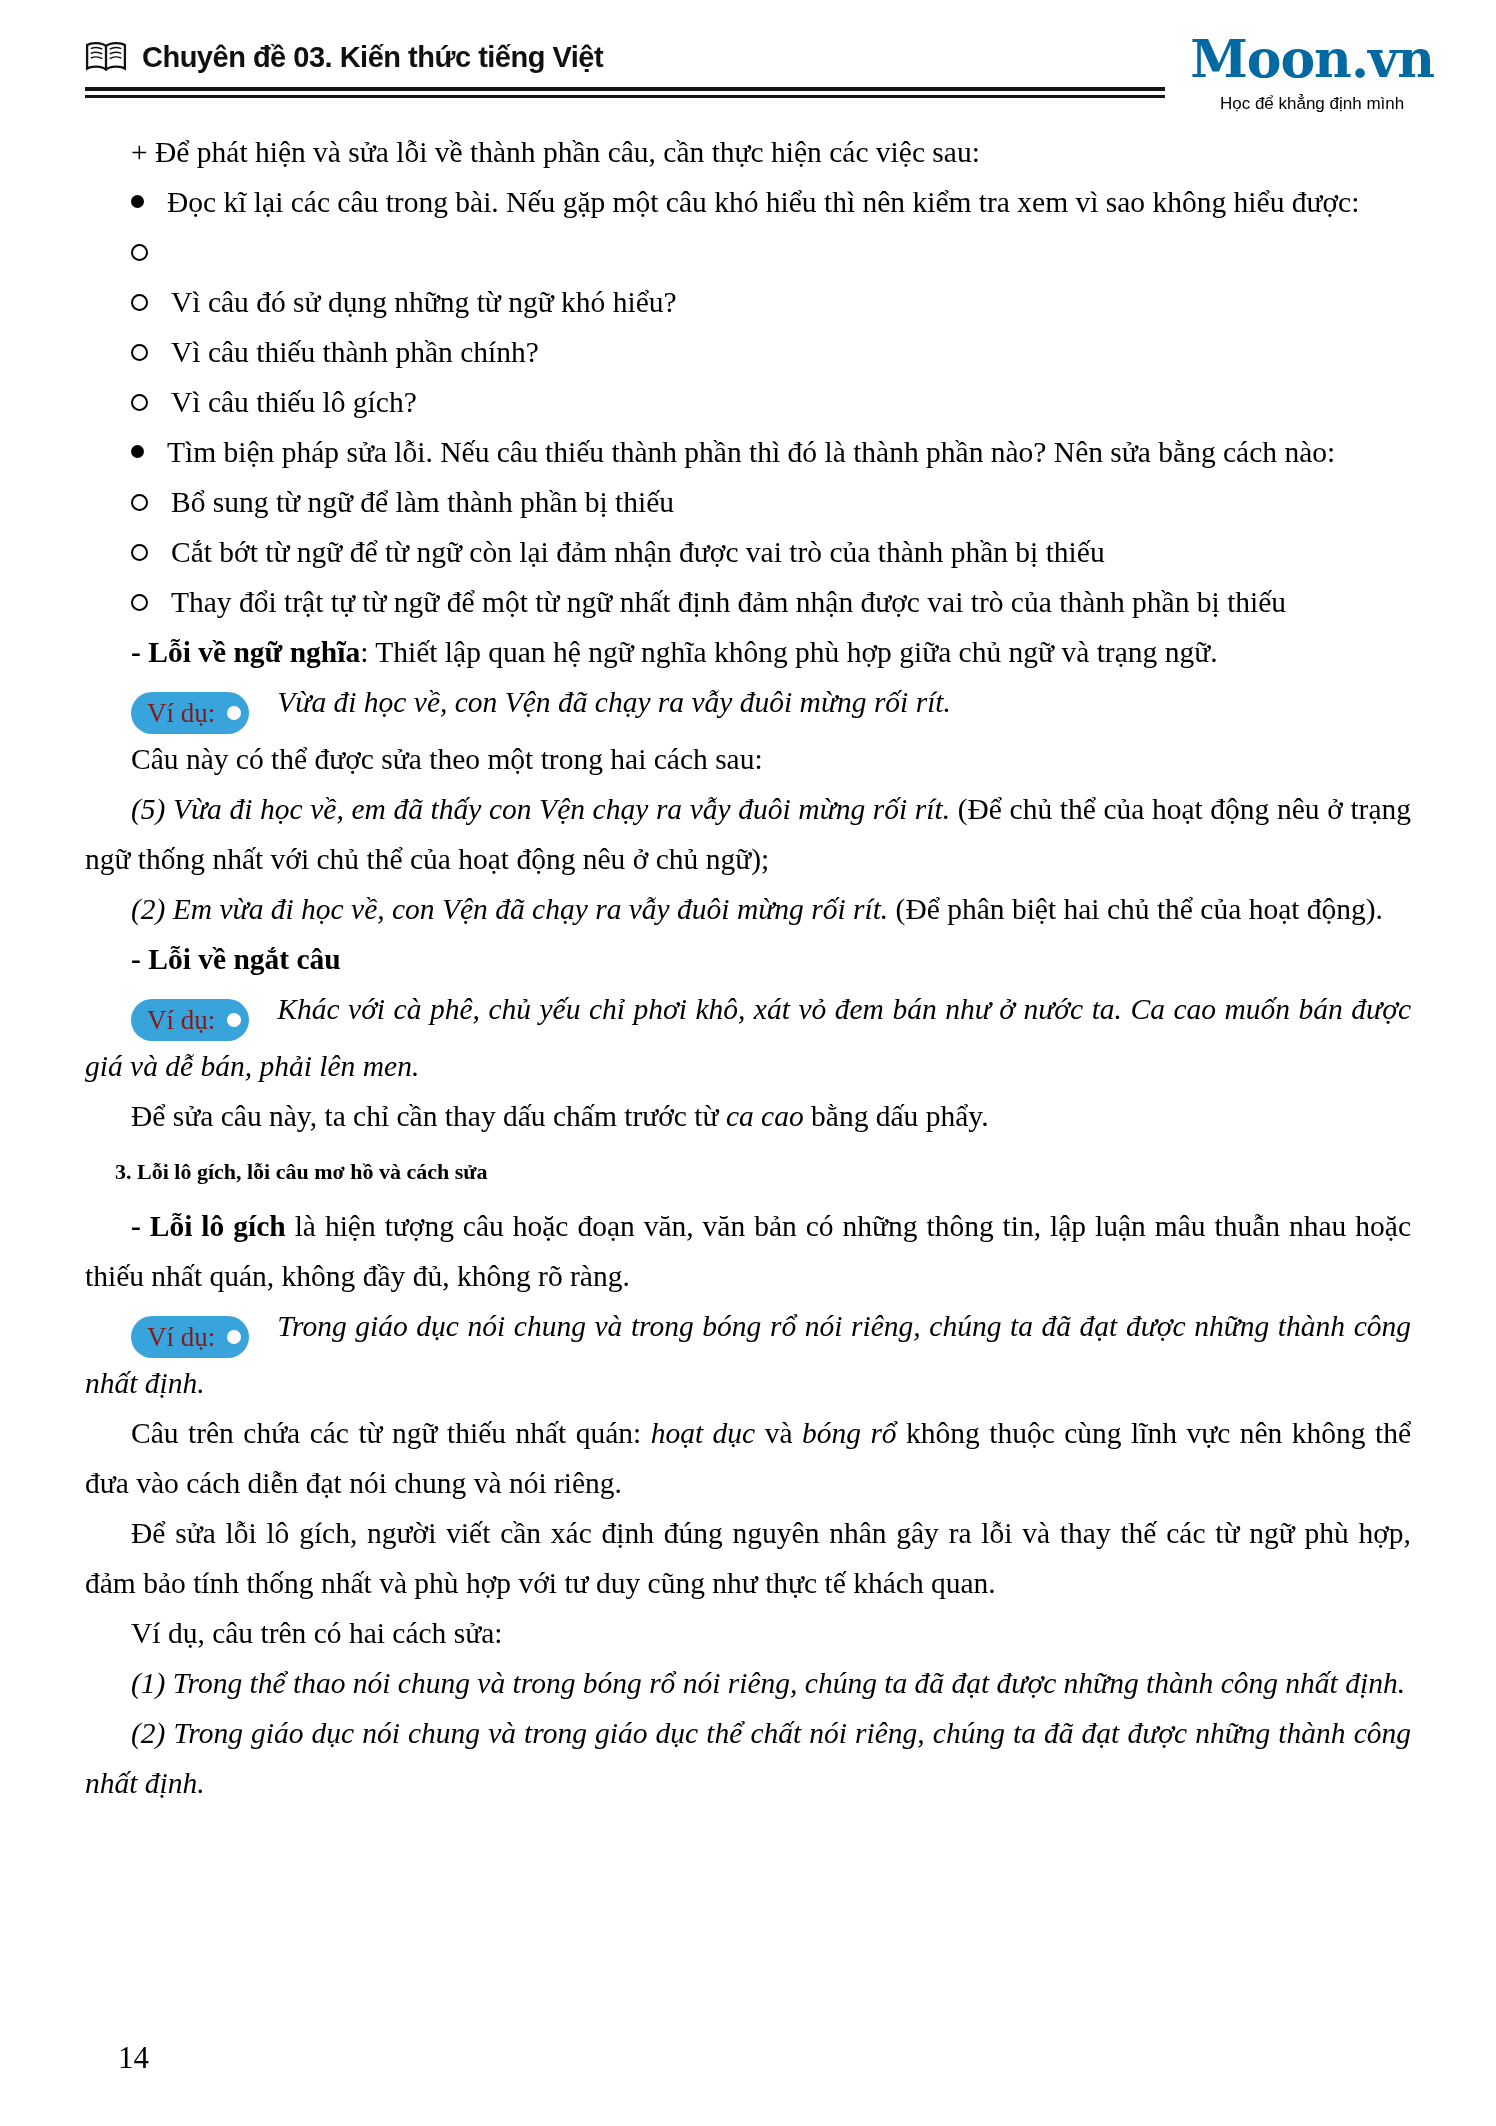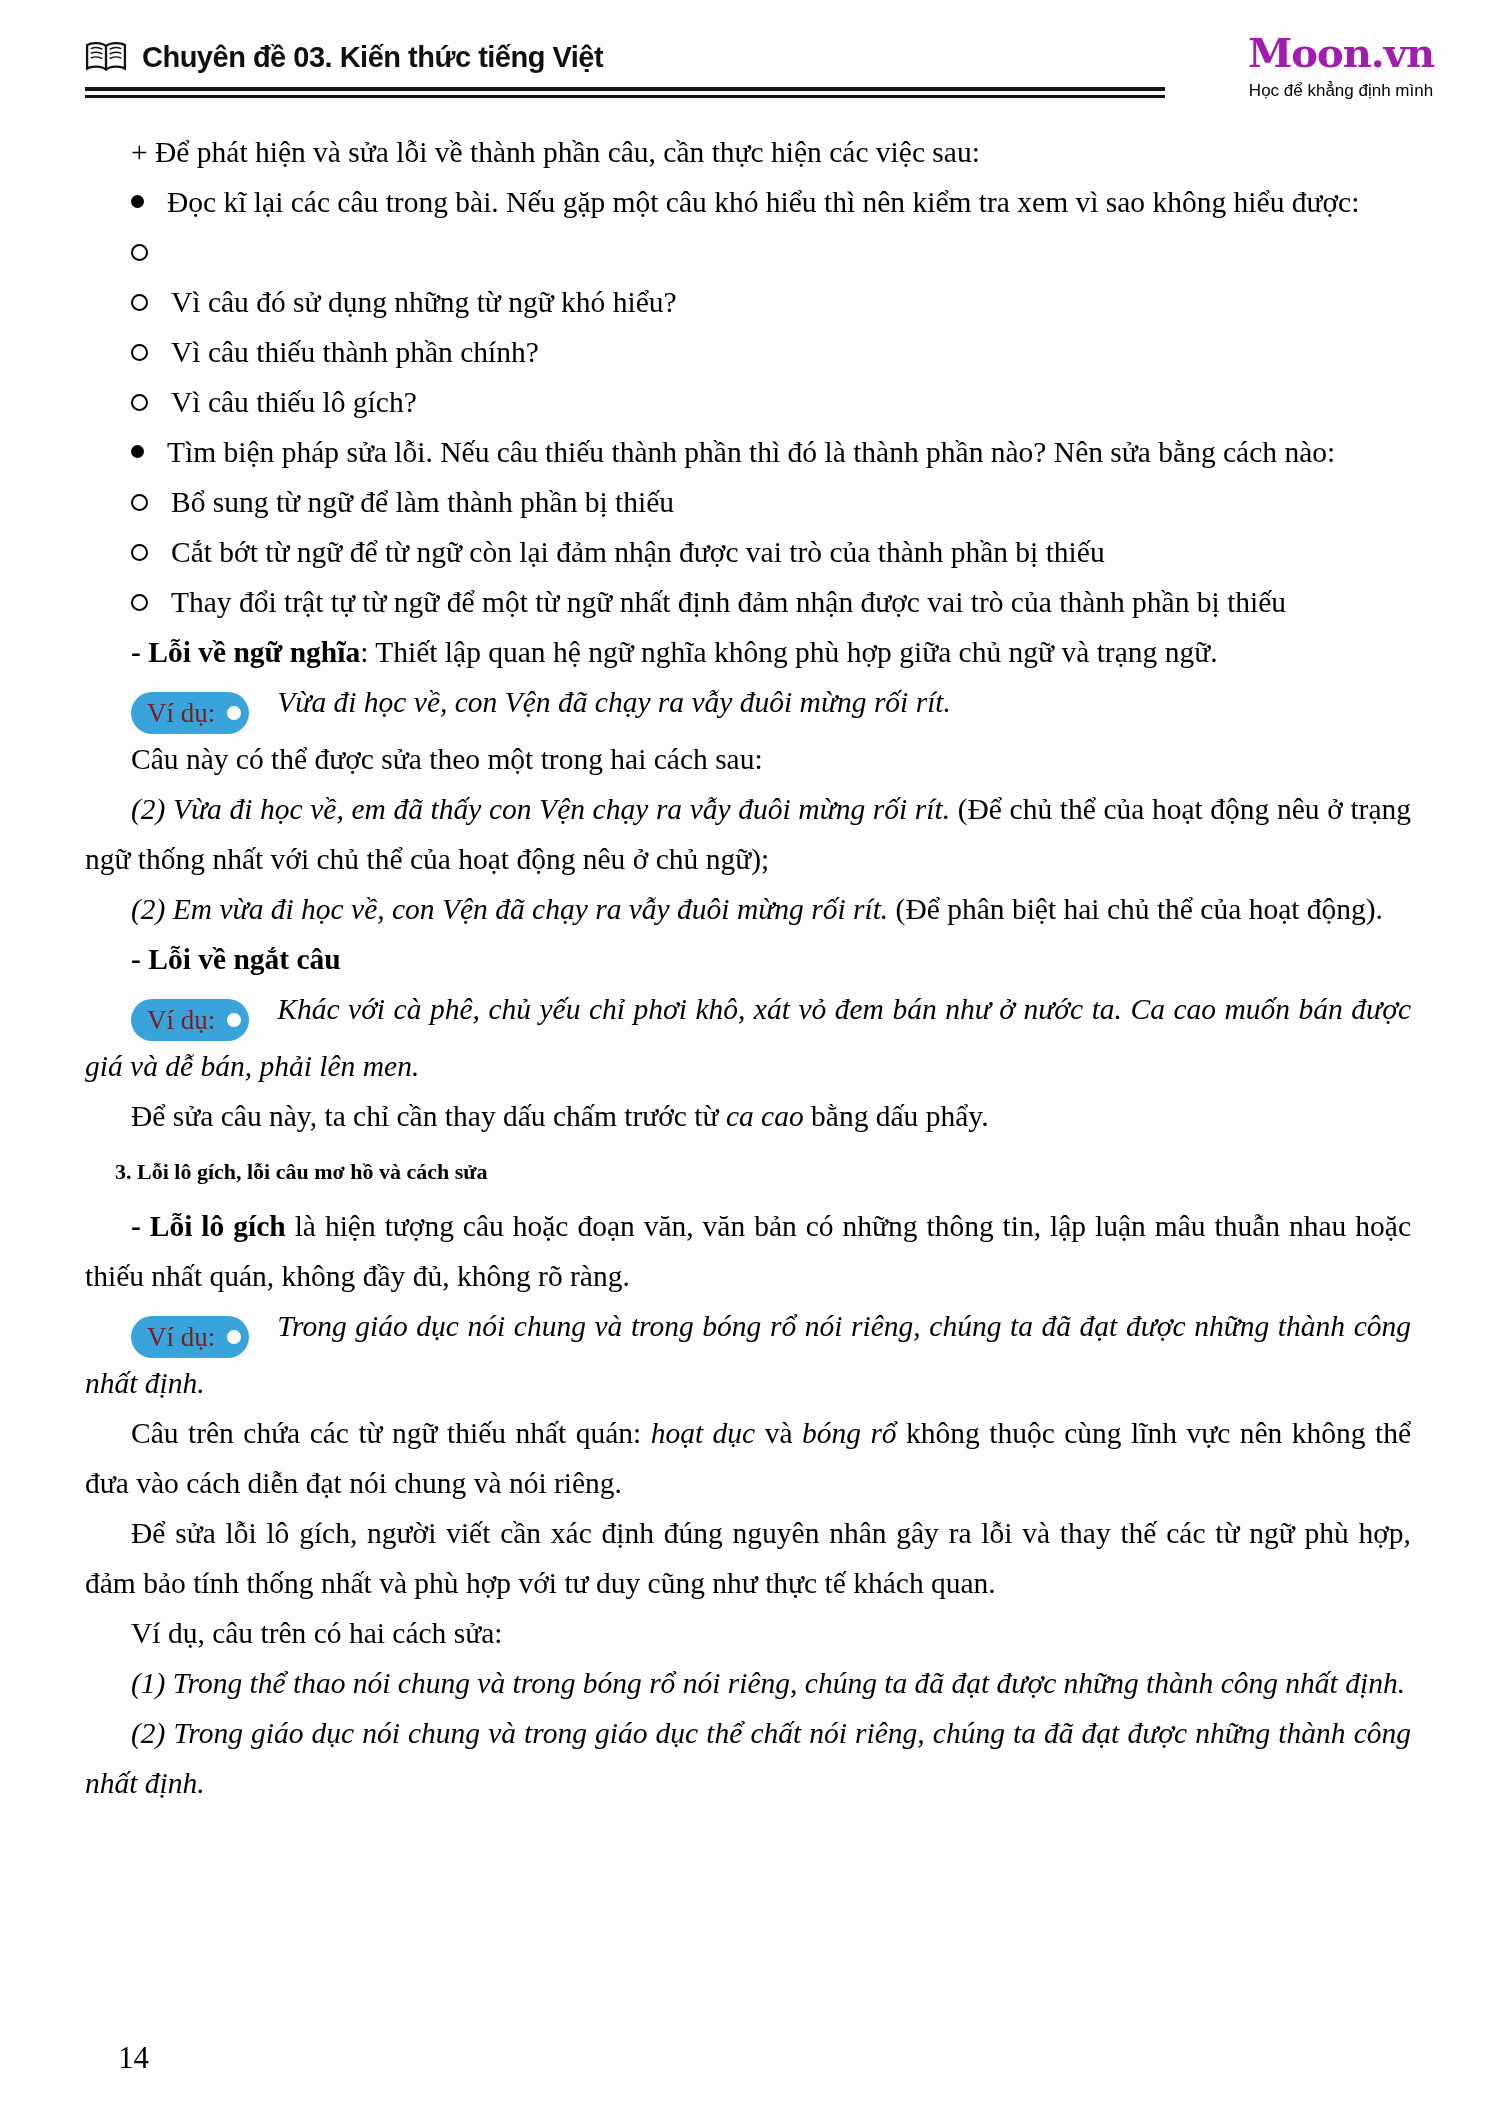--- a/index.html
+++ b/index.html
@@ -18,22 +18,22 @@
   .header-left { display:flex; align-items:center; gap:15px; }
   .book-icon { flex:0 0 auto; display:block; }
   .chapter-title {
     font-family:"Liberation Sans", sans-serif;
     font-weight:bold; font-size:29px; letter-spacing:-0.5px;
     color:#101010; white-space:nowrap;
   }
   .logo-block { position:absolute; right:0; top:-8px; text-align:center; }
   .logo-text {
     font-family:"DejaVu Serif", serif;
-    font-weight:900; font-size:40px; line-height:1.05;
-    letter-spacing:-1px; color:#a21caf;
+    font-weight:900; font-size:52px; line-height:1.05;
+    letter-spacing:-1px; color:#0369a1;
   }
   .logo-tagline {
     font-family:"Liberation Sans", sans-serif;
     font-size:17px; color:#000000; margin-top:7px; white-space:nowrap;
   }
   .rule {
     margin-top:13px; width:1080px; height:4px;
     border-top:4px solid #161616; border-bottom:3px solid #161616;
   }
 
@@ -122,21 +122,21 @@
     <p class="p"><span class="circ"></span><span>Cắt bớt từ ngữ để từ ngữ còn lại đảm nhận được vai trò của thành phần bị thiếu</span></p>
 
     <p class="p"><span class="circ"></span><span>Thay đổi trật tự từ ngữ để một từ ngữ nhất định đảm nhận được vai trò của thành phần bị thiếu</span></p>
 
     <p class="p"><span class="b">- Lỗi về ngữ nghĩa</span><span>: Thiết lập quan hệ ngữ nghĩa không phù hợp giữa chủ ngữ và trạng ngữ.</span></p>
 
     <p class="p"><span class="vd"><span>Ví dụ:</span><span class="vd-dot"></span></span><span class="i">Vừa đi học về, con Vện đã chạy ra vẫy đuôi mừng rối rít.</span></p>
 
     <p class="p"><span>Câu này có thể được sửa theo một trong hai cách sau:</span></p>
 
-    <p class="p"><span class="i">(2) Vừa đi học về, em đã thấy con Vện chạy ra vẫy đuôi mừng rối rít.</span><span> (Để chủ thể của hoạt động nêu ở trạng ngữ thống nhất với chủ thể của hoạt động nêu ở chủ ngữ);</span></p>
+    <p class="p"><span class="i">(5) Vừa đi học về, em đã thấy con Vện chạy ra vẫy đuôi mừng rối rít.</span><span> (Để chủ thể của hoạt động nêu ở trạng ngữ thống nhất với chủ thể của hoạt động nêu ở chủ ngữ);</span></p>
 
     <p class="p"><span class="i">(2) Em vừa đi học về, con Vện đã chạy ra vẫy đuôi mừng rối rít.</span><span> (Để phân biệt hai chủ thể của hoạt động).</span></p>
 
     <p class="p"><span class="b">- Lỗi về ngắt câu</span></p>
 
     <p class="p"><span class="vd"><span>Ví dụ:</span><span class="vd-dot"></span></span><span class="i">Khác với cà phê, chủ yếu chỉ phơi khô, xát vỏ đem bán như ở nước ta. Ca cao muốn bán được giá và dễ bán, phải lên men.</span></p>
 
     <p class="p"><span>Để sửa câu này, ta chỉ cần thay dấu chấm trước từ </span><span class="i">ca cao</span><span> bằng dấu phẩy.</span></p>
 
     <p class="p heading"><span>3. Lỗi lô gích, lỗi câu mơ hồ và cách sửa</span></p>

